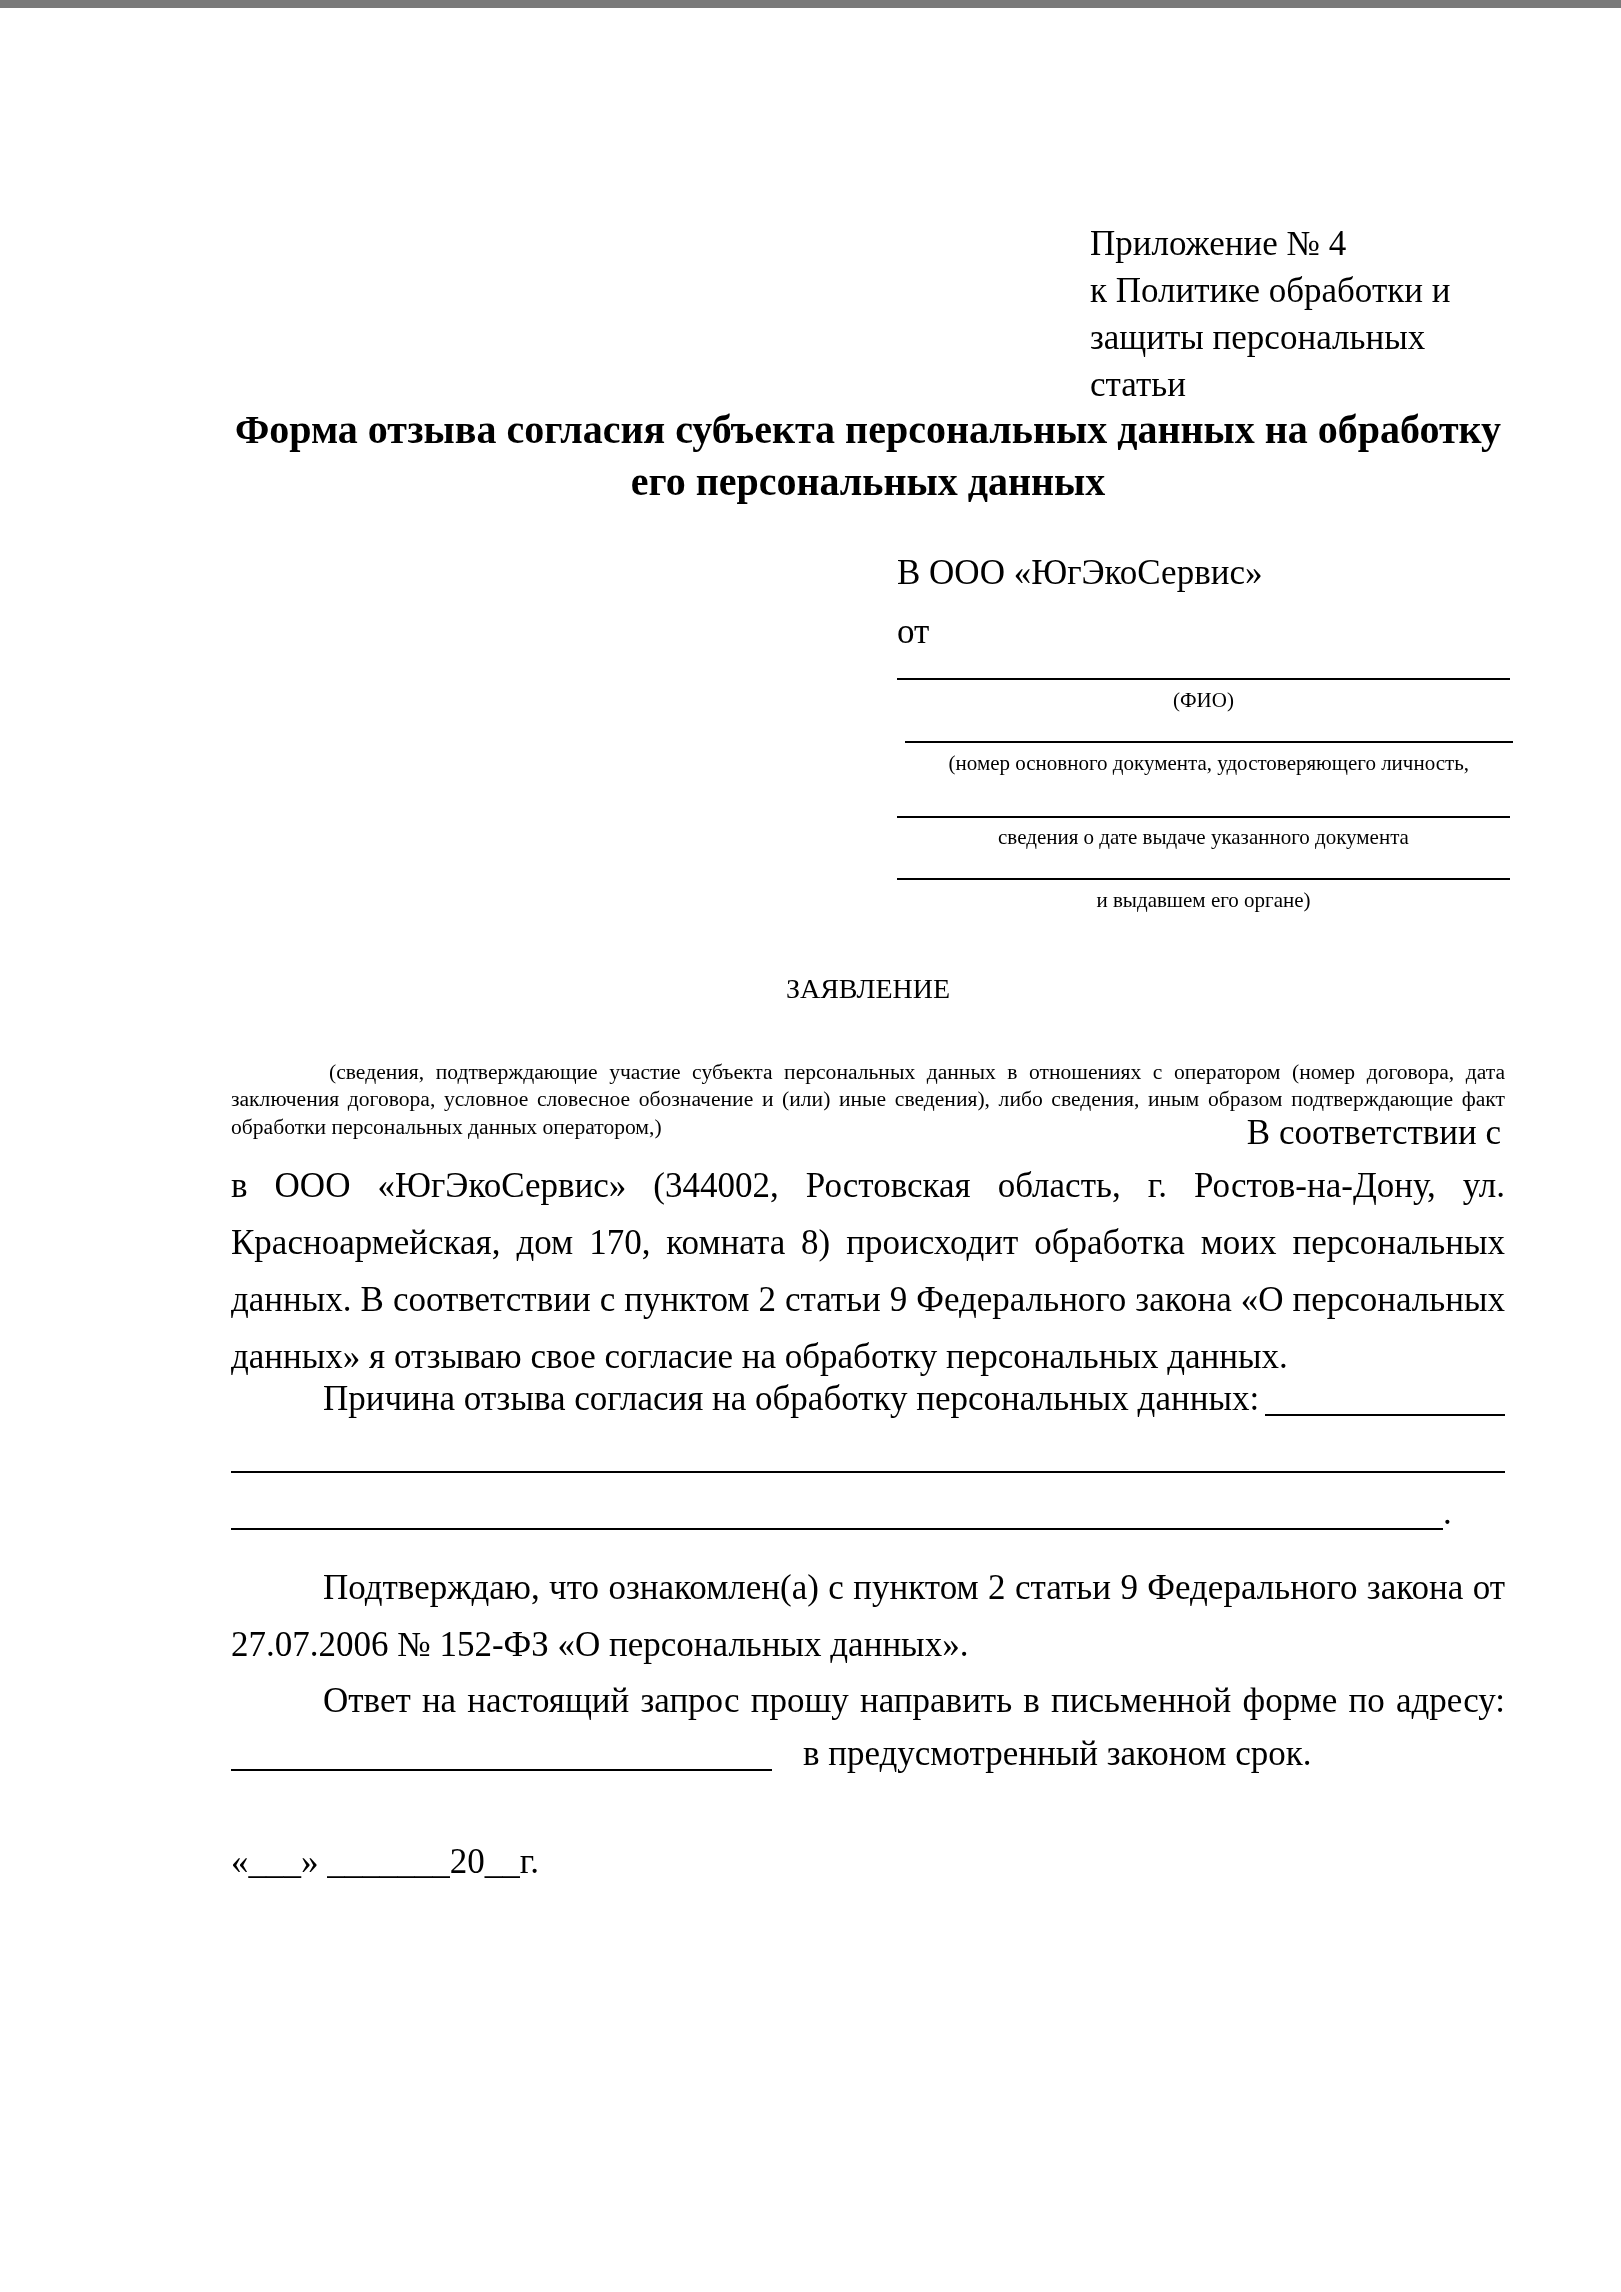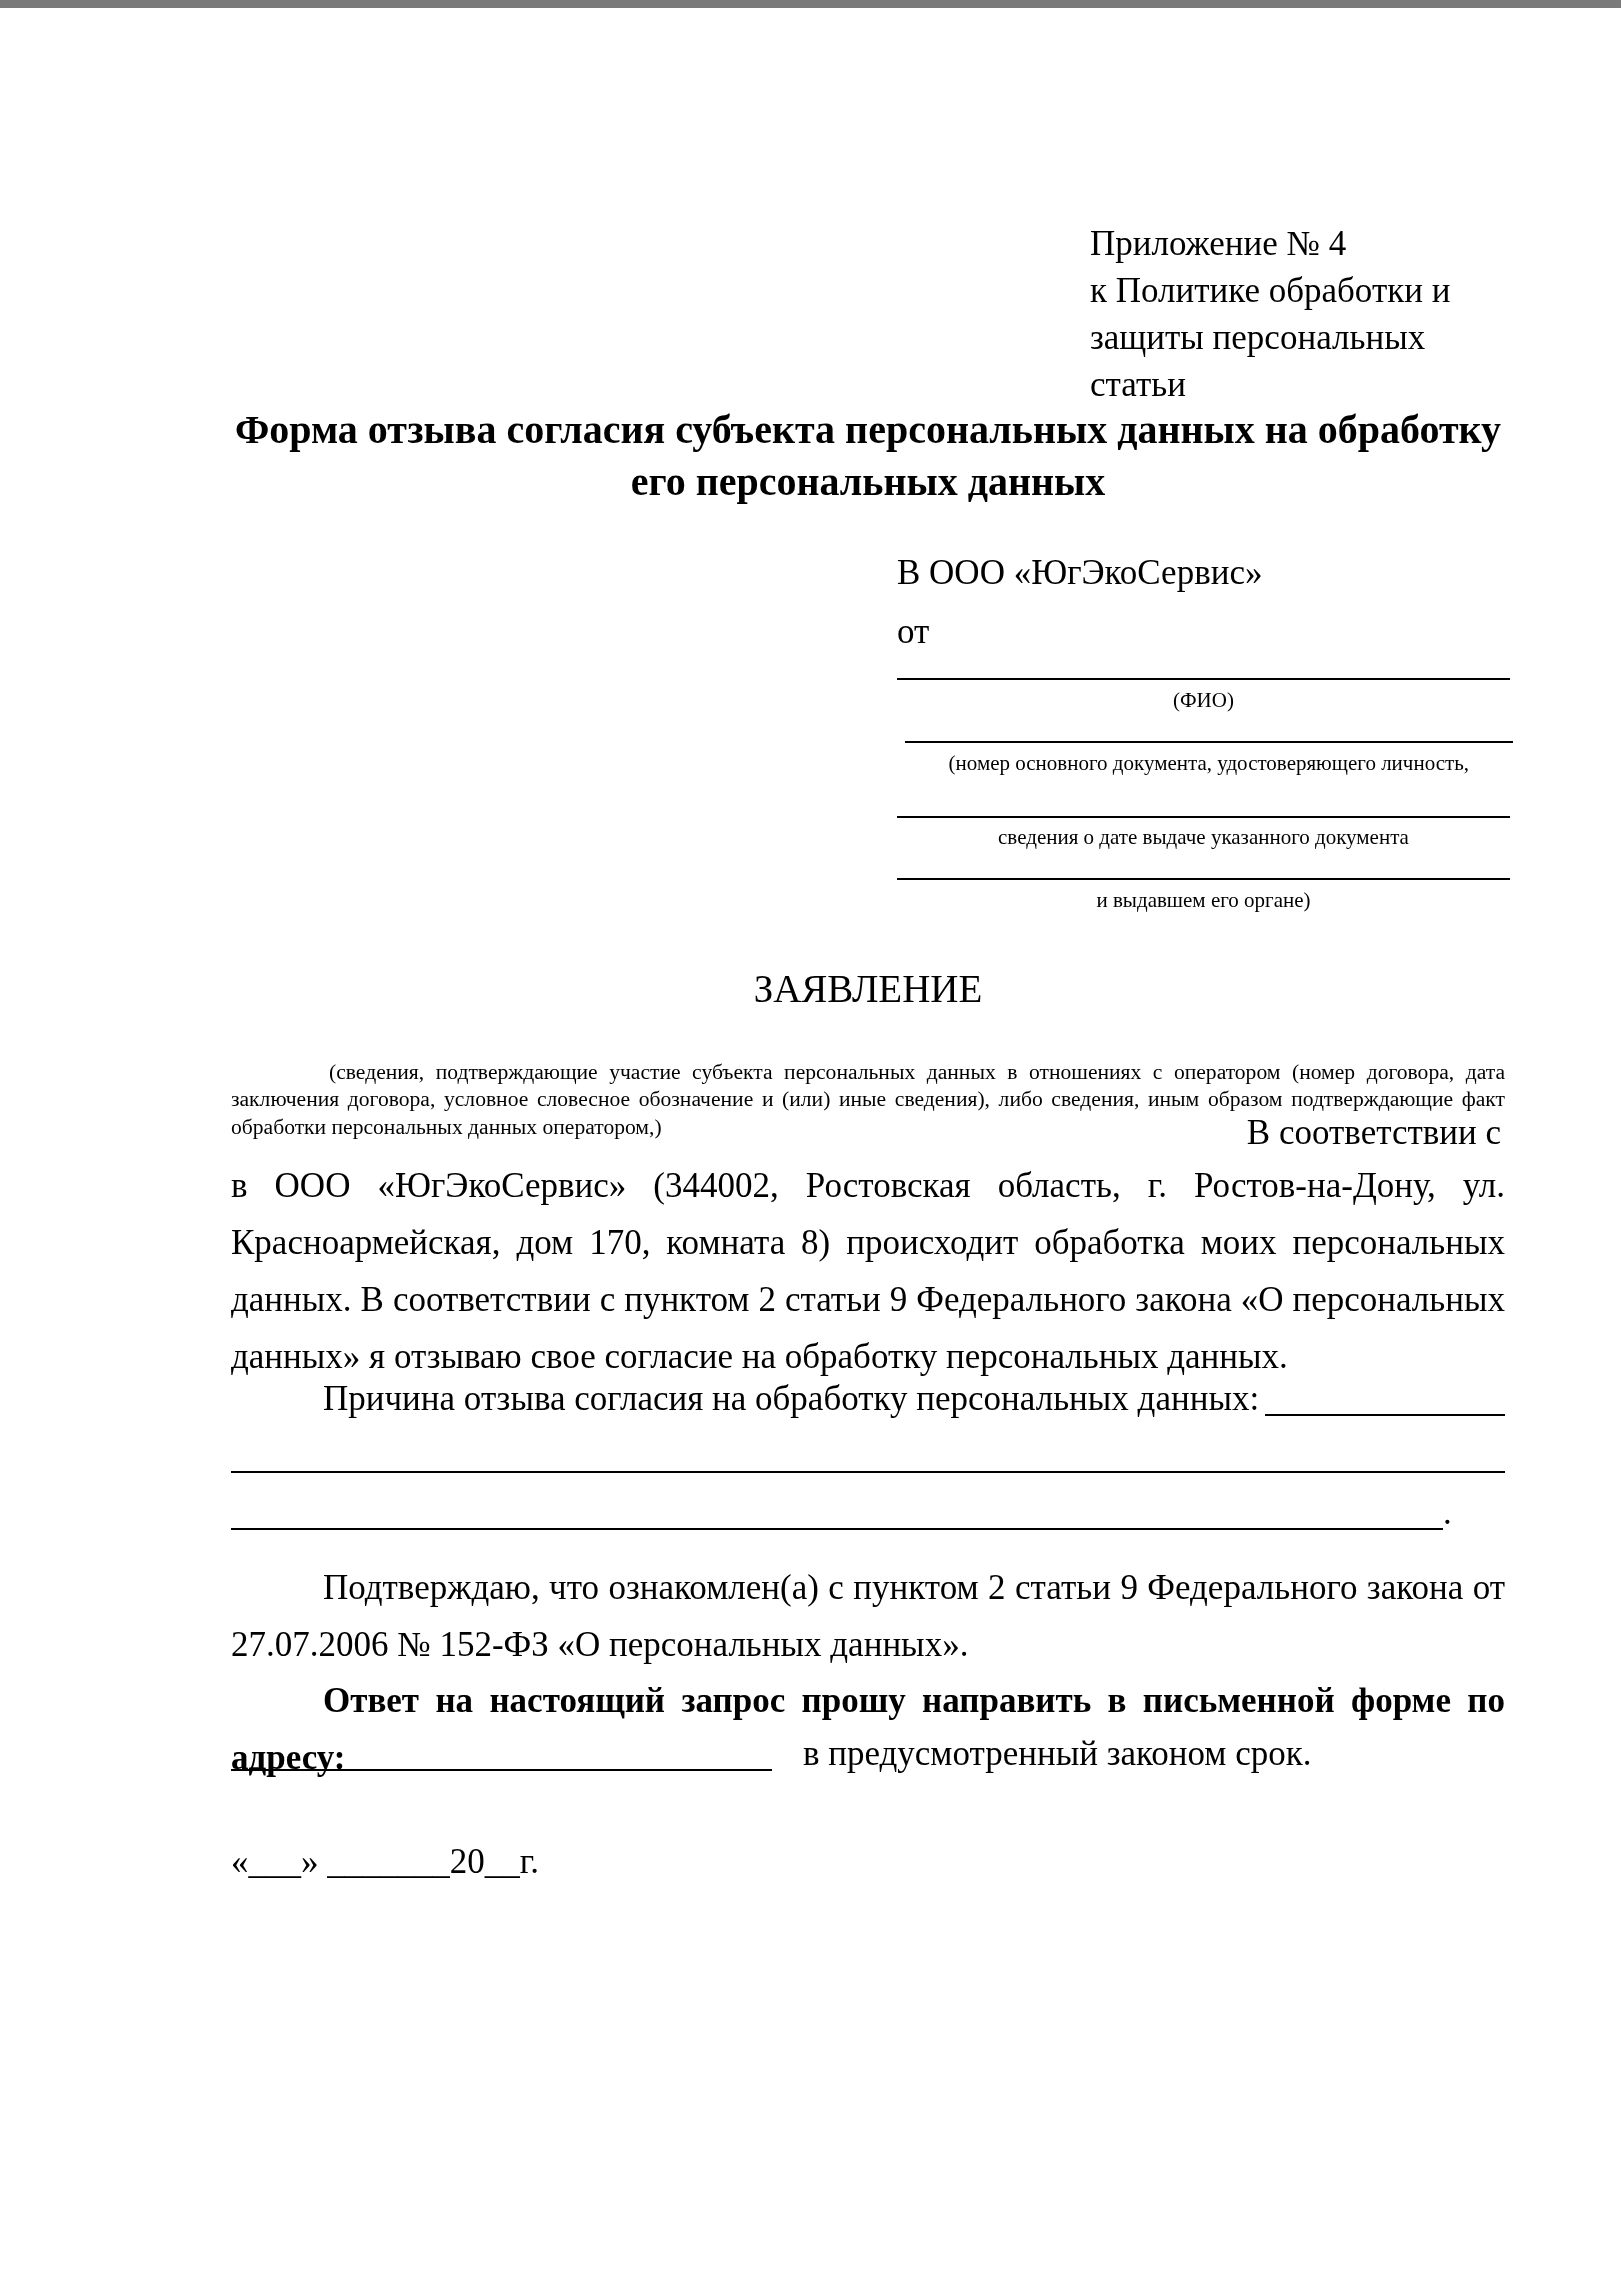--- a/index.html
+++ b/index.html
@@ -17,21 +17,21 @@
   .body-text{font-size:35px;line-height:57px;}
   .small-cap{font-size:21px;line-height:29px;text-align:center;}
   .center{text-align:center;}
   .bold{font-weight:bold;}
   .justify{text-align:justify;}
   .rule{border-top:2.9px solid #000;height:0;}
   .flexrow{display:flex;align-items:flex-end;}
   .fill{flex:1;border-bottom:2.9px solid #000;margin:0 0 10.8px 5.9px;}
   .fillfixed{border-bottom:2.9px solid #000;margin:0 0 10.8px 0;}
   .indent{display:inline-block;width:92px;flex:0 0 92px;}
-  .stretch-last{text-align:justify;text-align-last:justify;font-weight:bold;}
+  .stretch-last{text-align:justify;text-align-last:justify;}
   .footnote{font-size:21.6px;line-height:27.4px;text-align:justify;text-indent:98px;}
 </style>
 </head>
 <body>
 
 <div class="page">
 
   <div class="abs t" style="left:1090px;top:212px;width:431px;">
     <div>Приложение № 4</div>
     <div>к Политике обработки и</div>
@@ -53,21 +53,21 @@
     <div class="abs rule" style="left:7.8px;top:192px;width:608px;"></div>
     <div class="abs small-cap" style="left:7.8px;top:200px;width:608px;">(номер основного документа, удостоверяющего личность,</div>
 
     <div class="abs rule" style="left:0;top:267px;width:613px;"></div>
     <div class="abs small-cap" style="left:0;top:274px;width:613px;">сведения о дате выдаче указанного документа</div>
 
     <div class="abs rule" style="left:0;top:329px;width:613px;"></div>
     <div class="abs small-cap" style="left:0;top:337px;width:613px;">и выдавшем его органе)</div>
   </div>
 
-  <div class="abs center" style="left:231px;top:957px;width:1274px;font-size:39px;line-height:47px;">ЗАЯВЛЕНИЕ</div>
+  <div class="abs center" style="left:231px;top:957px;width:1274px;font-size:28px;line-height:47px;">ЗАЯВЛЕНИЕ</div>
 
   <div class="abs flexrow body-text" style="left:227px;top:1004px;width:1274px;flex-direction:column;">
     <span class="indent"></span>
     <span>В соответствии с</span>
     <span class="fill"></span>
   </div>
 
   <div class="abs footnote" style="left:231px;top:1051px;width:1274px;">(сведения, подтверждающие участие субъекта персональных данных в отношениях с оператором (номер договора, дата заключения договора, условное словесное обозначение и (или) иные сведения), либо сведения, иным образом подтверждающие факт обработки персональных данных оператором,)</div>
 
   <div class="abs body-text justify" style="left:231px;top:1149px;width:1274px;">в ООО «ЮгЭкоСервис» (344002, Ростовская область, г. Ростов-на-Дону, ул. Красноармейская, дом 170, комната 8) происходит обработка моих персональных данных. В соответствии с пунктом 2 статьи 9 Федерального закона «О персональных данных» я отзываю свое согласие на обработку персональных данных.</div>

